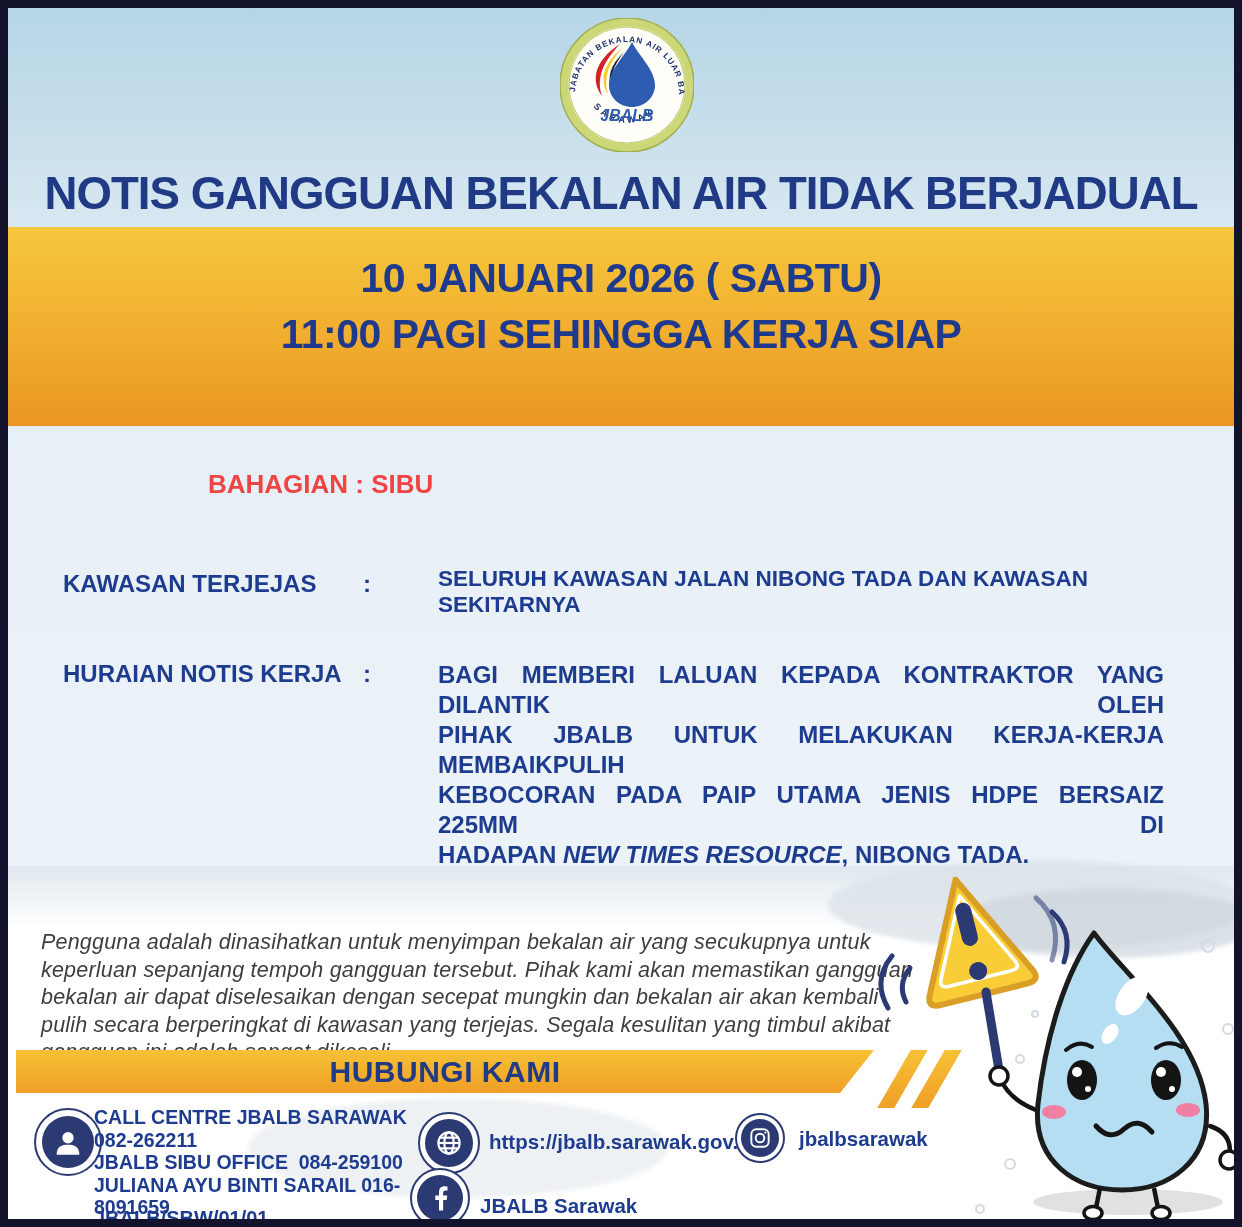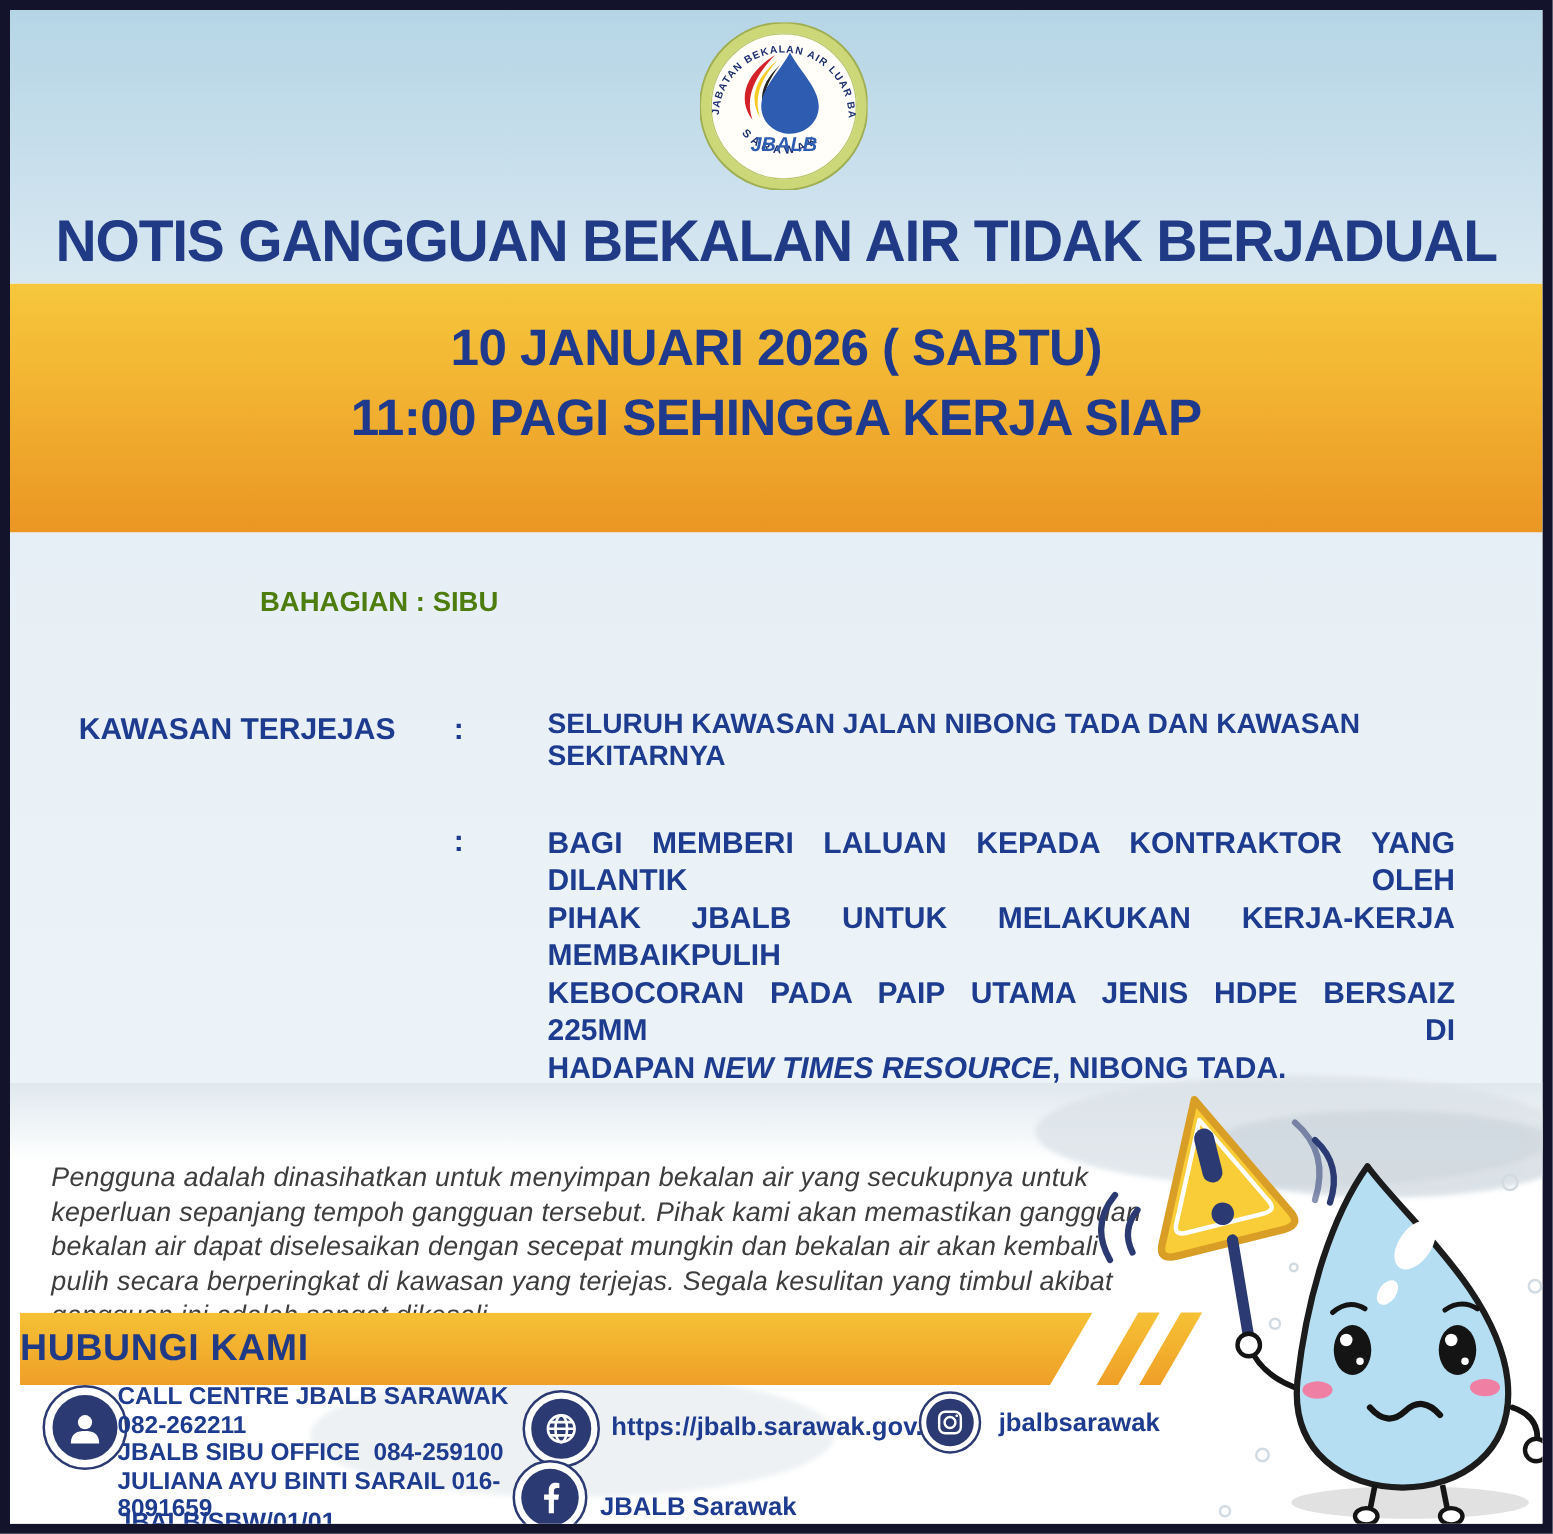--- a/index.html
+++ b/index.html
@@ -27,45 +27,45 @@
   
   #title{left:0;top:157px;width:1226px;text-align:center;
     font-size:47px;font-weight:bold;letter-spacing:-1px;color:#203a85;
     transform:scaleX(0.97);}
   
   .sched-line{left:0;width:1226px;text-align:center;font-weight:bold;
     font-size:41px;color:#1f3a8c;letter-spacing:-0.5px;}
   #sched-date{top:247px;}
   #sched-time{top:303px;}
   
-  .region-text{font-size:22px;font-weight:bold;color:#4d7c0f;}
+  .region-text{font-size:26px;font-weight:bold;color:#ef4444;}
   #bahagian{left:200px;top:461px;}
   #daerah{left:662px;top:456px;}
   
   .detail-label{font-size:24px;font-weight:bold;color:#1e3c8f;}
   .detail-colon{font-size:24px;font-weight:bold;color:#1e3c8f;}
   #kawasan-label{left:55px;top:562px;}
   #kawasan-colon{left:355px;top:562px;}
   #kawasan-value{left:430px;top:558px;width:740px;font-size:22.5px;
     font-weight:bold;color:#1e3c8f;}
   #huraian-label{left:55px;top:652px;}
   #huraian-colon{left:355px;top:652px;}
   #huraian-text{left:430px;top:652px;width:726px;font-size:24px;
     font-weight:bold;color:#1e3c8f;line-height:30px;}
   .jline{display:block;text-align:justify;text-align-last:justify;}
   .jline-last{display:block;text-align:left;}
   .it{font-style:italic;}
   
   #advisory{left:33px;top:921px;width:872px;font-size:21.5px;font-style:italic;
     color:#3d3d3d;line-height:27.5px;letter-spacing:0.2px;}
   
-  #contact-banner{left:8px;top:1042px;width:858px;height:58px;
+  #contact-banner{left:8px;top:1042px;width:858px;height:43px;
     background:linear-gradient(180deg,#f6c135 0%,#ef9f27 100%);
     clip-path:polygon(0 0,100% 0,calc(100% - 34px) 100%,0 100%);
-    display:flex;align-items:center;}
+    display:flex;align-items:center;justify-content:center;}
   #contact-heading{font-size:30px;font-weight:bold;color:#203a85;letter-spacing:0.5px;}
   .stripe{top:1042px;height:58px;width:17px;
     background:linear-gradient(180deg,#f6c135 0%,#ef9f27 100%);
     transform:skewX(-30deg);}
   #stripe-1{left:886px;}
   #stripe-2{left:920px;}
   
   .badge{border-radius:50%;border:2px solid #2b3a72;background:#ffffff;
     display:flex;align-items:center;justify-content:center;}
   .badge-inner{border-radius:50%;background:#2b3a72;width:82%;height:82%;
@@ -127,20 +127,21 @@
 
   <div class="abs sched-line" id="sched-date">10 JANUARI 2026 ( SABTU)</div>
   <div class="abs sched-line" id="sched-time">11:00 PAGI SEHINGGA KERJA SIAP</div>
 
   <div class="abs region-text" id="bahagian">BAHAGIAN : SIBU</div>
 
   <div class="abs detail-label" id="kawasan-label">KAWASAN TERJEJAS</div>
   <div class="abs detail-colon" id="kawasan-colon">:</div>
   <div class="abs" id="kawasan-value">SELURUH KAWASAN JALAN NIBONG TADA DAN KAWASAN SEKITARNYA</div>
 
+  <div class="abs detail-label" id="huraian-label">HURAIAN NOTIS KERJA</div>
   <div class="abs detail-colon" id="huraian-colon">:</div>
   <div class="abs" id="huraian-text">
     <span class="jline">BAGI MEMBERI LALUAN KEPADA KONTRAKTOR YANG DILANTIK OLEH</span>
     <span class="jline">PIHAK JBALB UNTUK MELAKUKAN KERJA-KERJA MEMBAIKPULIH</span>
     <span class="jline">KEBOCORAN PADA PAIP UTAMA JENIS HDPE BERSAIZ 225MM DI</span>
     <span class="jline-last"><span>HADAPAN </span><span class="it">NEW TIMES RESOURCE</span><span>, NIBONG TADA.</span></span>
   </div>
 
   <div class="abs" id="advisory">Pengguna adalah dinasihatkan untuk menyimpan bekalan air yang secukupnya untuk keperluan sepanjang tempoh gangguan tersebut. Pihak kami akan memastikan gangguan bekalan air dapat diselesaikan dengan secepat mungkin dan bekalan air akan kembali pulih secara berperingkat di kawasan yang terjejas. Segala kesulitan yang timbul akibat gangguan ini adalah sangat dikesali.</div>
 

